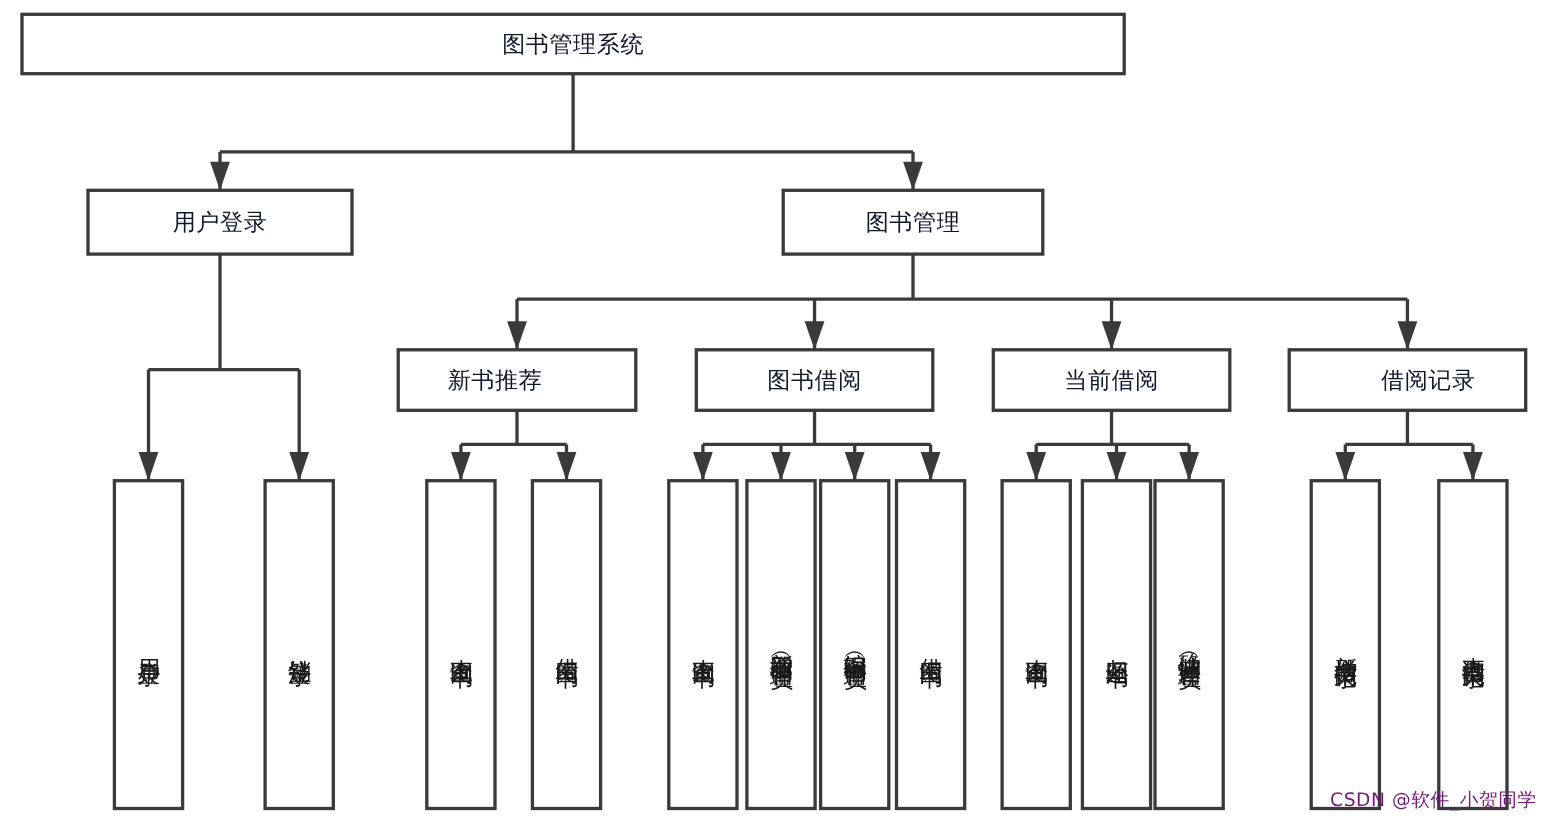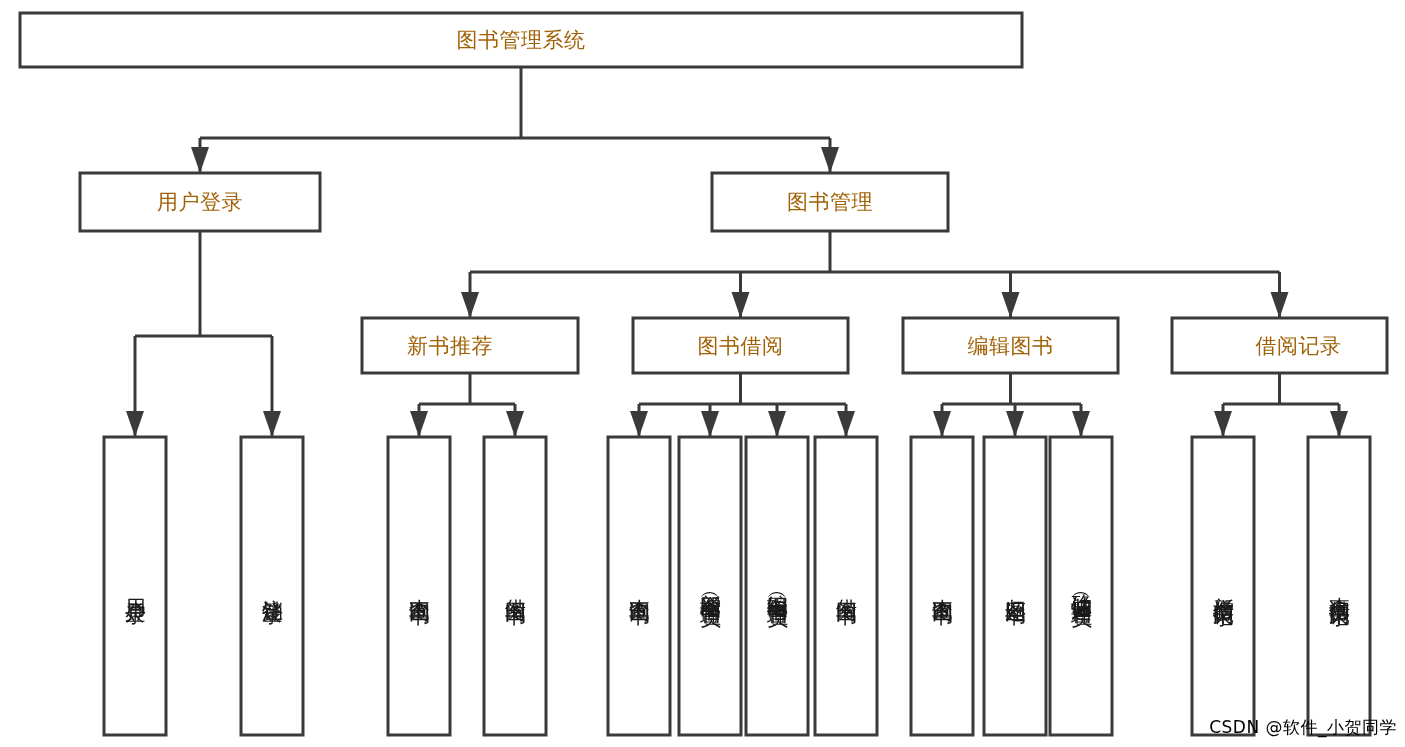--- a/index.html
+++ b/index.html
@@ -36,21 +36,21 @@
   }
   .arrow-head {
     fill: #3a3a3a;
     stroke: none;
   }
   .node-label-h {
     position: absolute;
     display: flex;
     align-items: center;
     justify-content: center;
-    color: #a16207;
+    color: #0f172a;
     font-size: 21px;
     letter-spacing: 0.5px;
     white-space: nowrap;
     pointer-events: none;
   }
   .node-label-v {
     position: absolute;
     display: flex;
     align-items: center;
     justify-content: center;
@@ -62,21 +62,21 @@
     writing-mode: vertical-rl;
     text-orientation: upright;
     letter-spacing: 2px;
     line-height: 1;
     white-space: nowrap;
   }
   .watermark {
     position: absolute;
     right: 8px;
     bottom: 8px;
-    color: #000000;
+    color: #701a75;
     font-size: 17px;
     white-space: nowrap;
     letter-spacing: 0.5px;
     text-align: right;
   }
 </style>
 </head>
 <body>
 
 <div id="diagram-root">
@@ -159,21 +159,21 @@
         <rect x="1308" y="437" width="62" height="298" class="node-box"></rect>
       </g>
   </svg>
 
   <div id="labels">
       <div class="node-label-h" style="left: 20px; top: 13px; width: 1002px; height: 54px;">图书管理系统</div>
       <div class="node-label-h" style="left: 80px; top: 173px; width: 240px; height: 58px;">用户登录</div>
       <div class="node-label-h" style="left: 712px; top: 173px; width: 236px; height: 58px;">图书管理</div>
       <div class="node-label-h" style="left: 362px; top: 318px; width: 176px; height: 55px;">新书推荐</div>
       <div class="node-label-h" style="left: 633px; top: 318px; width: 215px; height: 55px;">图书借阅</div>
-      <div class="node-label-h" style="left: 903px; top: 318px; width: 215px; height: 55px;">编辑图书</div>
+      <div class="node-label-h" style="left: 903px; top: 318px; width: 215px; height: 55px;">当前借阅</div>
       <div class="node-label-h" style="left: 1172px; top: 318px; width: 253px; height: 55px;">借阅记录</div>
       <div class="node-label-v" style="left: 104px; top: 437px; width: 62px; height: 298px;">
         <span>用户登录</span>
       </div>
       <div class="node-label-v" style="left: 241px; top: 437px; width: 62px; height: 298px;">
         <span>注销登录</span>
       </div>
       <div class="node-label-v" style="left: 388px; top: 437px; width: 62px; height: 298px;">
         <span>查询图书</span>
       </div>

